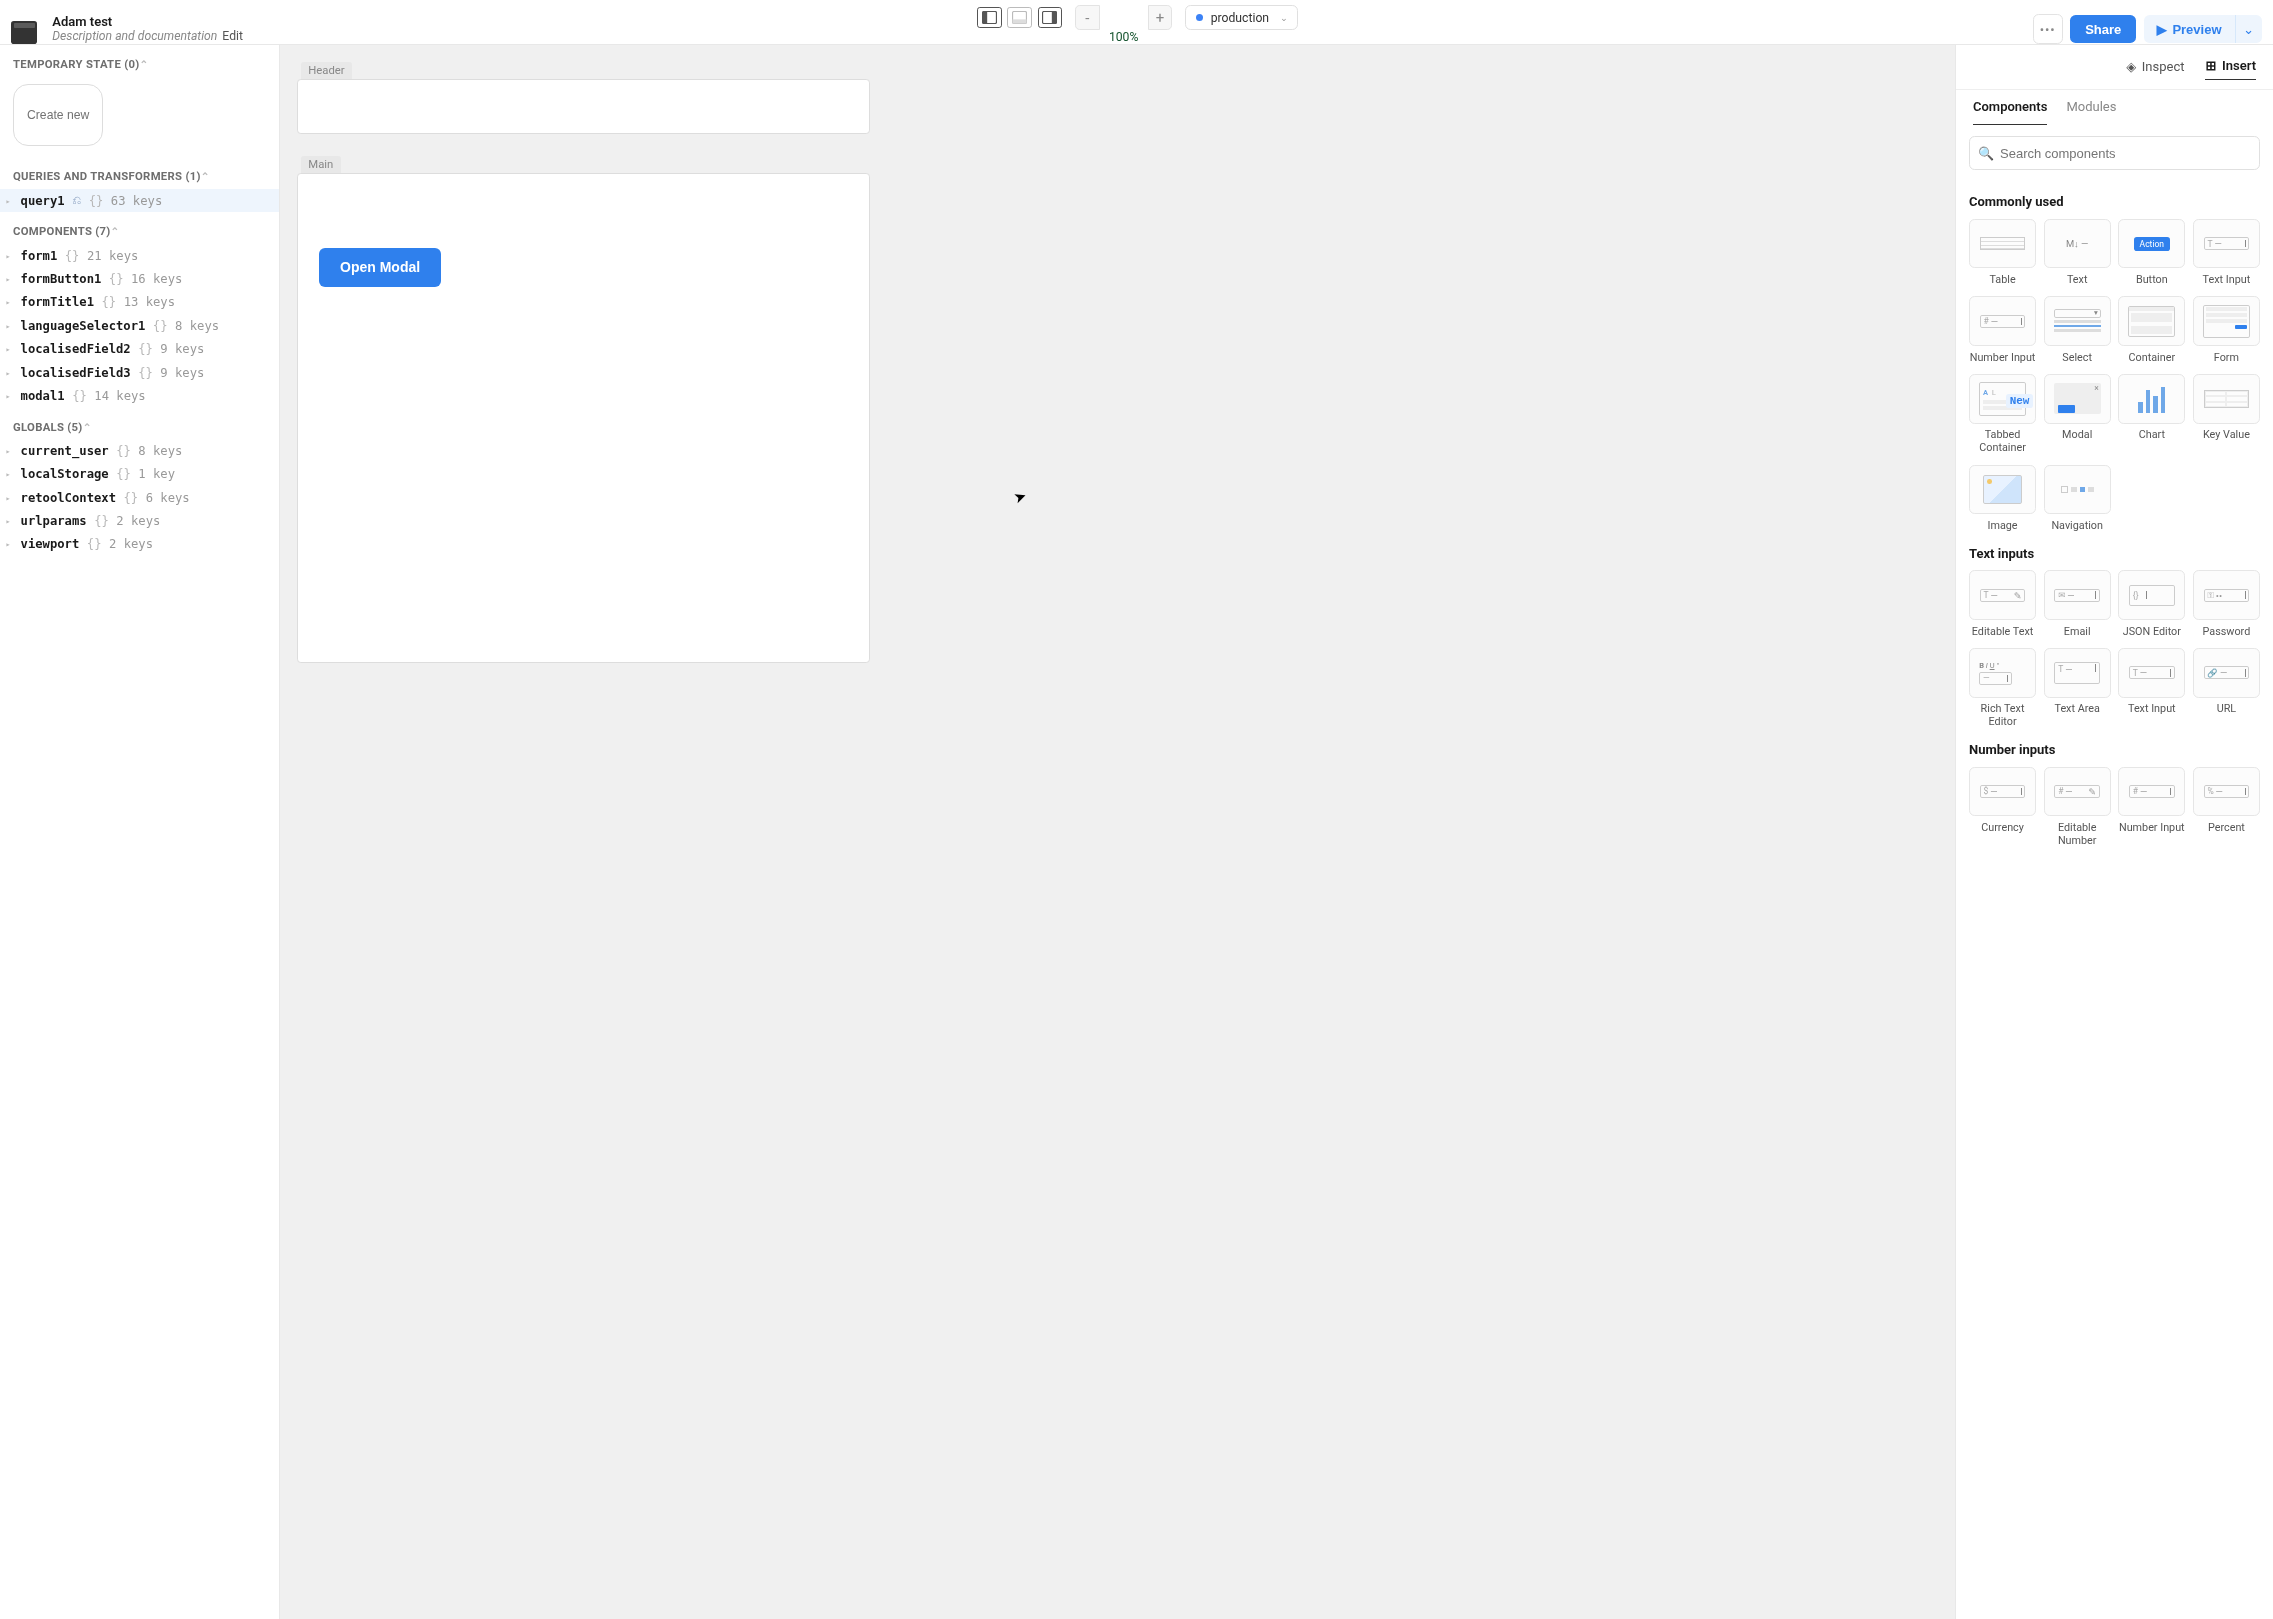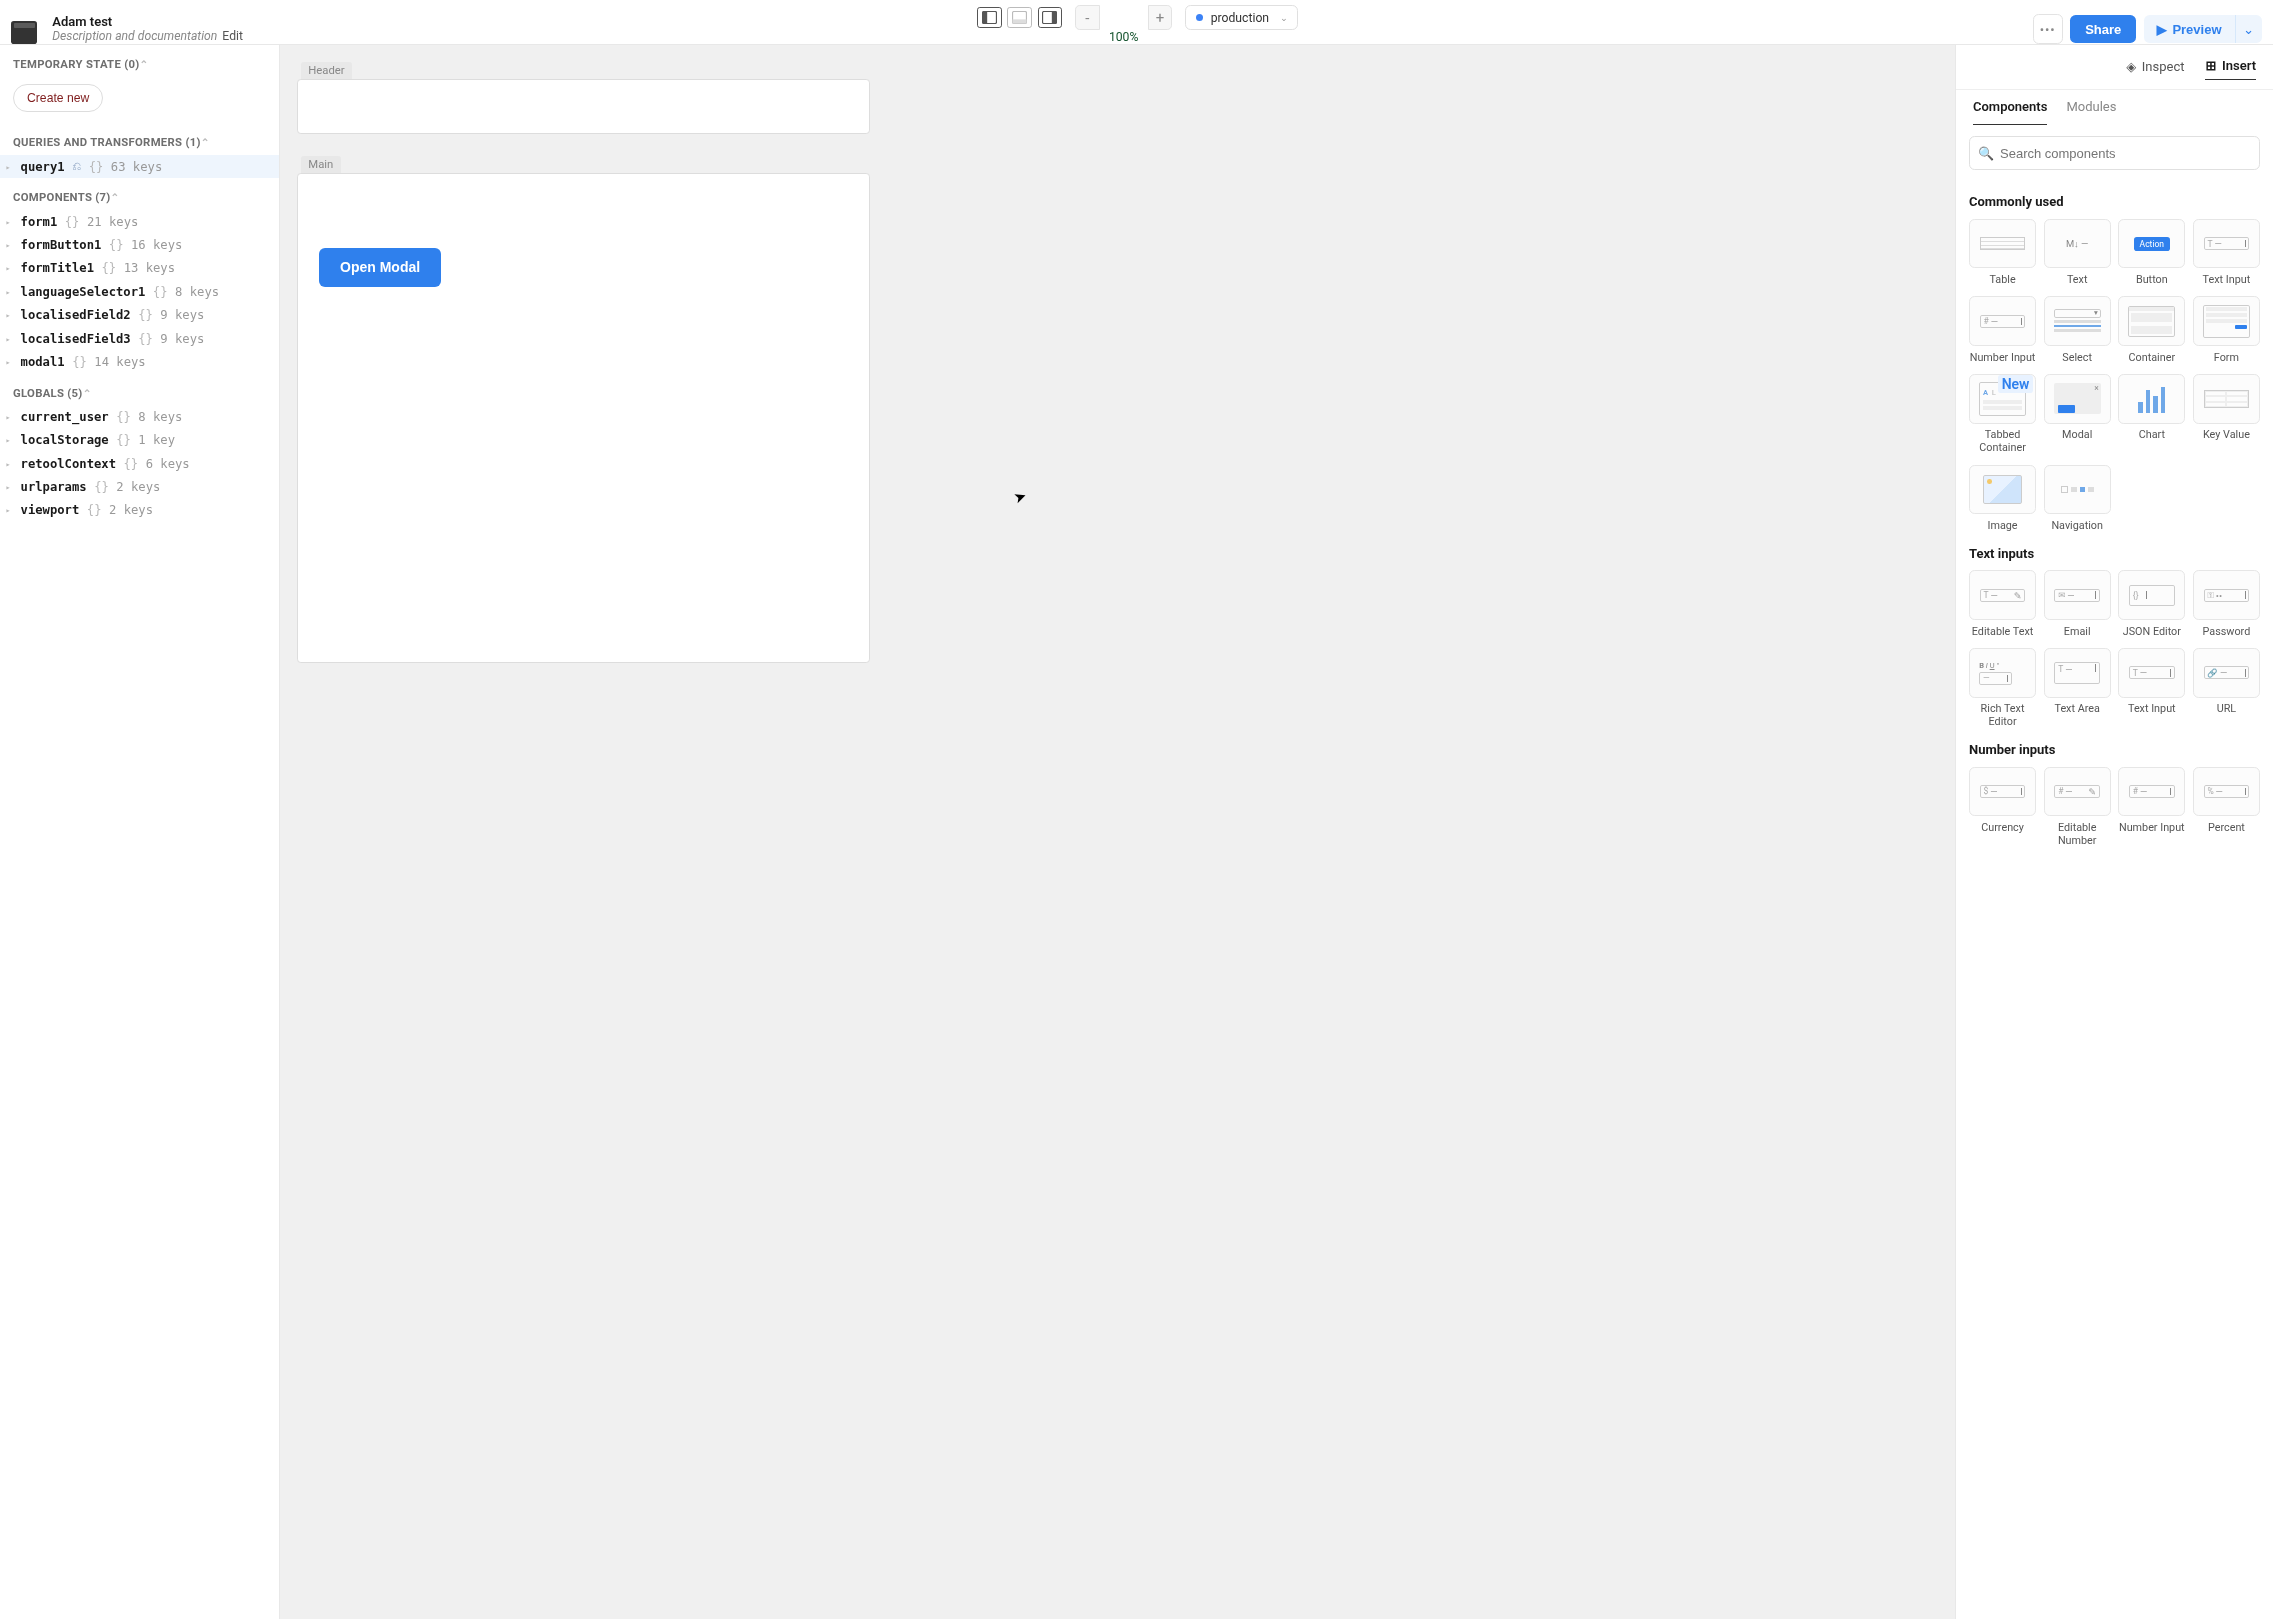--- a/index.html
+++ b/index.html
@@ -87,23 +87,23 @@
   overflow-y: auto; padding-bottom: 19px;
 }
 .section-hdr {
   display: flex; align-items: center; justify-content: flex-start;
   padding: 13px 13px 5.6px 13px;
   font-size: 11.3px; font-weight: 700; letter-spacing: 0.3px; color: #6e6e6e;
   cursor: pointer;
 }
 .section-hdr .chev { color: #bbb; font-size: 10.4px; }
 .create-btn {
-  margin: 7.5px 13px 11.3px; padding: 6px 13px;
+  margin: 7.5px 13px 11.3px; padding: 23px 13px;
   border: 0.9px solid #ddd; border-radius: 15px; background: #fff;
-  font-size: 12.2px; color: #7f1d1d; cursor: pointer;
+  font-size: 12.2px; color: #737373; cursor: pointer;
 }
 .tree-row {
   display: flex; align-items: center; gap: 7.5px;
   padding: 4.7px 9.4px 4.7px 5.6px;
   font-family: ui-monospace, Menlo, Consolas, monospace;
   font-size: 12.2px; color: #333; cursor: pointer;
 }
 .tree-row.selected { background: #eef5fd; }
 .tree-row .caret { color: #bbb; font-size: 8.5px; width: 7.5px; }
 .tree-row .name { font-weight: 700; color: #1a1a1a; }
@@ -173,22 +173,22 @@
 .group-title { font-weight: 700; font-size: 13px; color: #1a1a1a; margin: 13px 0 9.4px; }
 .comp-grid { display: grid; grid-template-columns: repeat(4, 1fr); gap: 9.4px 7.5px; }
 .comp-item { display: flex; flex-direction: column; align-items: center; gap: 5.6px; cursor: grab; }
 .comp-thumb {
   width: 100%; aspect-ratio: 1.35; border: 0.9px solid #e6e6e6; border-radius: 5.6px;
   background: #fcfcfc; display: flex; align-items: center; justify-content: center;
   font-size: 9.4px; color: #999; position: relative; overflow: hidden;
 }
 .comp-label { font-size: 10.8px; color: #555; text-align: center; line-height: 1.2; }
 .badge-new {
-  position: absolute; top: 0; right: 1.9px; background: #e8f2ff; color: #2f80ed;
-  font-size: 14px; padding: 0.9px 3.8px; border-radius: 2.8px; font-weight: 600;
+  position: absolute; top: 19px; right: 1.9px; background: #e8f2ff; color: #2f80ed;
+  font-size: 11px; padding: 0.9px 3.8px; border-radius: 2.8px; font-weight: 600; font-family: Liberation Mono, monospace;
 }
 .thumb-btn {
   background: #2f80ed; color: #fff; border-radius: 2.8px; padding: 1.9px 5.6px; font-size: 8.5px;
 }
 .thumb-table { width: 70%; border: 0.9px solid #ccc; }
 .thumb-table div { height: 3.8px; border-bottom: 0.9px solid #ddd; }
 .thumb-input { width: 70%; height: 13px; border: 0.9px solid #ccc; border-radius: 1.9px; display:flex; align-items:center; padding:0 2.8px; gap:1.9px;}
 .thumb-input span:first-child { color:#aaa; font-size:8.5px; }
 .thumb-input .cursor-bar { width:0.9px; height:7.5px; background:#888; margin-left:auto; }
 .thumb-chart { display:flex; align-items:flex-end; gap:2.8px; height: 60%; }

